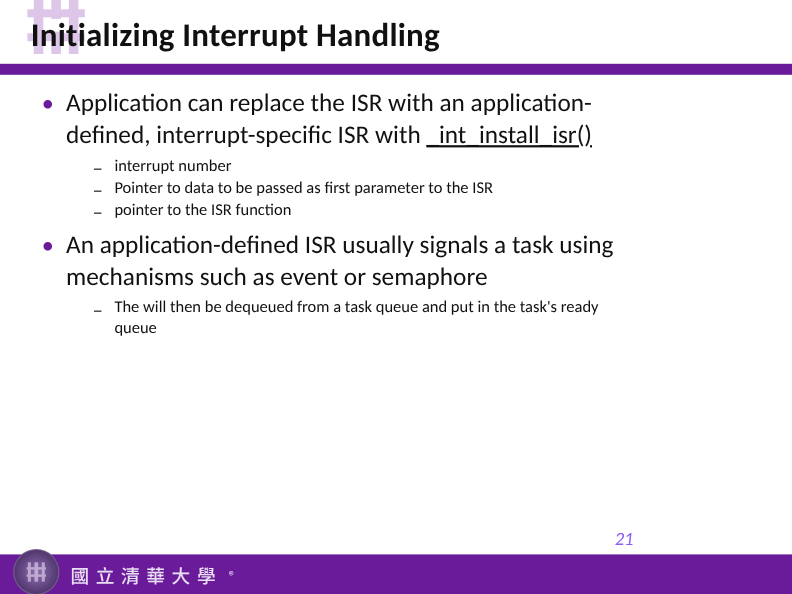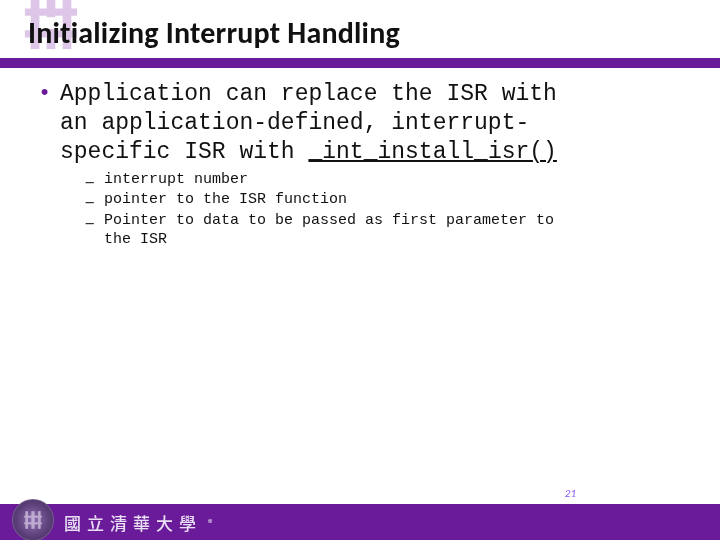--- a/index.html
+++ b/index.html
@@ -6,21 +6,21 @@
   html, body { width: 720px; height: 540px; font-family: Calibri, "Segoe UI", Arial, sans-serif; background: #fff; overflow: hidden; }
   .slide { position: relative; width: 608px; height: 540px; }
   .watermark {
     position: absolute; left: 22px; top: -6px; width: 58px; height: 58px;
     opacity: 0.25; color: #7b1fa2;
   }
   .watermark svg { width: 100%; height: 100%; }
   .title-area { position: absolute; left: 28px; top: 14px; right: 28px; }
   .title { font-size: 30px; font-weight: 700; color: #111; letter-spacing: 0.2px; }
   .title-bar { position: absolute; left: 0; top: 58px; width: 720px; height: 10px; background: #6a1b9a; }
-  .content { position: absolute; left: 34px; top: 80px; right: 28px; color: #111; font-family: Liberation Mono, monospace; }
+  .content { position: absolute; left: 34px; top: 80px; right: 28px; color: #111; }
   ul.b1 { list-style: none; }
   ul.b1 > li { position: relative; padding-left: 26px; font-size: 23px; line-height: 1.25; margin-bottom: 4px; }
   ul.b1 > li::before {
     content: "•"; position: absolute; left: 4px; top: 0; color: #6a1b9a; font-size: 22px;
   }
   ul.b2 { list-style: none; margin-top: 4px; margin-bottom: 8px; }
   ul.b2 > li { position: relative; padding-left: 44px; font-size: 15px; line-height: 1.28; margin-bottom: 1px; }
   ul.b2 > li::before {
     content: "–"; position: absolute; left: 24px; top: 0; color: #333; font-size: 19px;
   }
@@ -37,21 +37,21 @@
   }
   .seal-inner { width: 22px; height: 22px; opacity: 0.7; color: #d8c9e6; }
   .cntext {
     margin-left: 10px; color: #e9dff3; font-size: 17px; letter-spacing: 6px;
     font-family: "Microsoft JhengHei", "Noto Sans CJK TC", sans-serif; font-weight: 500;
     display: flex; align-items: center; gap: 6px; text-align: center;
   }
   .cntext .tm { font-size: 9px; letter-spacing: 0; vertical-align: super; }
   .uni-name { color: #fff; font-size: 14px; margin-left: 4px; letter-spacing: 0.3px; }
   .pagenum {
-    position: absolute; right: 32px; bottom: 40px; color: #8b5cf6; font-size: 11px; font-style: italic;
+    position: absolute; right: 32px; bottom: 40px; color: #8b5cf6; font-size: 17px; font-style: italic;
   }
 </style>
 </head>
 <body>
 
 <div class="slide">
 
   <div class="watermark">
     <svg viewBox="0 0 40 40" fill="currentColor">
       <rect x="6" y="2" width="6" height="36"></rect>
@@ -67,22 +67,28 @@
     <h1 class="title">Initializing Interrupt Handling</h1>
   </div>
   <div class="title-bar"></div>
 
   <div class="content">
     <ul class="b1">
       <li>
         <span>Application can replace the ISR with an application-defined, interrupt-specific ISR with </span><span class="underline">_int_install_isr()</span>
         <ul class="b2">
           <li>interrupt number</li>
+          <li>Pointer to data to be passed as first parameter to the ISR</li>
           <li>pointer to the ISR function</li>
-          <li>Pointer to data to be passed as first parameter to the ISR</li>
+        </ul>
+      </li>
+      <li>
+        <span>An application-defined ISR usually signals a task using mechanisms such as event or semaphore</span>
+        <ul class="b2">
+          <li>The will then be dequeued from a task queue and put in the task's ready queue</li>
         </ul>
       </li>
     </ul>
   </div>
 
   <div class="pagenum">21</div>
 
   <div class="footer">
     <div class="seal">
       <div class="seal-inner">

